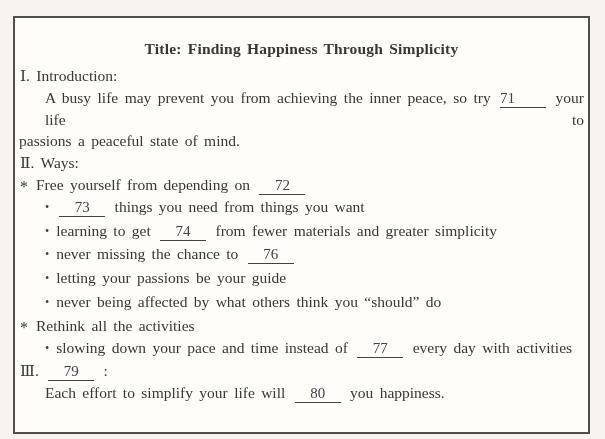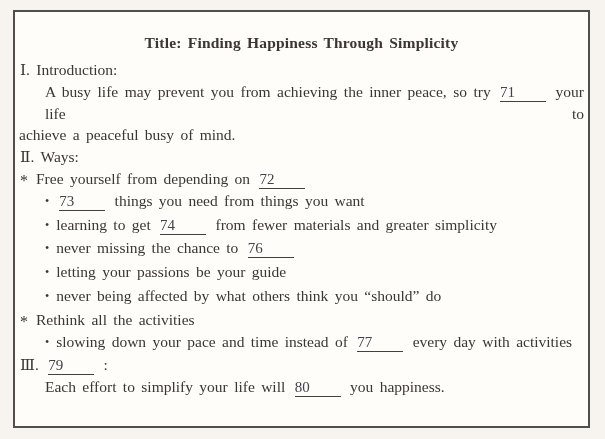--- a/index.html
+++ b/index.html
@@ -13,21 +13,21 @@
     overflow: hidden;
   }
   .page {
     position: relative;
     width: 605px;
     height: 439px;
   }
   .box {
     position: absolute;
     left: 13px;
-    top: 10px;
+    top: 16px;
     width: 573px;
     height: 414px;
     border: 2px solid #4f4f4f;
     background: #fefdfa;
     box-sizing: content-box;
   }
   .title {
     margin-top: 21px;
     text-align: center;
     font-weight: bold;
@@ -62,38 +62,39 @@
   }
   .seg-bullet {
     display: inline-block;
     font-size: 12px;
     transform: translateY(-1px);
     margin-right: 7px;
   }
   .blank {
     display: inline-block;
     min-width: 46px;
+    text-align: center;
     border-bottom: 1.4px solid #45403c;
     line-height: 15px;
     padding-bottom: 1px;
     margin: 0 3px;
     font-size: 15px;
     color: #46404a;
   }
 </style>
 </head>
 <body>
 
 <div class="page">
   <div class="box">
     <div class="title">Title: Finding Happiness Through Simplicity</div>
     <div class="lines" id="lines">
         <div class="line section"><span class="seg-text">Ⅰ. Introduction:</span></div>
         <div class="line para-first justify"><span class="seg-text">A busy life may prevent you from achieving the inner peace, so try </span><span class="blank">71</span><span class="seg-text"> your life to</span></div>
-        <div class="line para"><span class="seg-text">achieve a peaceful busy of mind.</span></div>
+        <div class="line para"><span class="seg-text">passions a peaceful state of mind.</span></div>
         <div class="line section"><span class="seg-text">Ⅱ. Ways:</span></div>
         <div class="line star"><span class="seg-star">*</span><span class="seg-text">Free yourself from depending on </span><span class="blank">72</span></div>
         <div class="line bullet"><span class="seg-bullet">•</span><span class="blank">73</span><span class="seg-text"> things you need from things you want</span></div>
         <div class="line bullet"><span class="seg-bullet">•</span><span class="seg-text">learning to get </span><span class="blank">74</span><span class="seg-text"> from fewer materials and greater simplicity</span></div>
         <div class="line bullet"><span class="seg-bullet">•</span><span class="seg-text">never missing the chance to </span><span class="blank">76</span></div>
         <div class="line bullet"><span class="seg-bullet">•</span><span class="seg-text">letting your passions be your guide</span></div>
         <div class="line bullet"><span class="seg-bullet">•</span><span class="seg-text">never being affected by what others think you “should” do</span></div>
         <div class="line star"><span class="seg-star">*</span><span class="seg-text">Rethink all the activities</span></div>
         <div class="line bullet"><span class="seg-bullet">•</span><span class="seg-text">slowing down your pace and time instead of </span><span class="blank">77</span><span class="seg-text"> every day with activities</span></div>
         <div class="line section"><span class="seg-text">Ⅲ. </span><span class="blank">79</span><span class="seg-text"> :</span></div>

